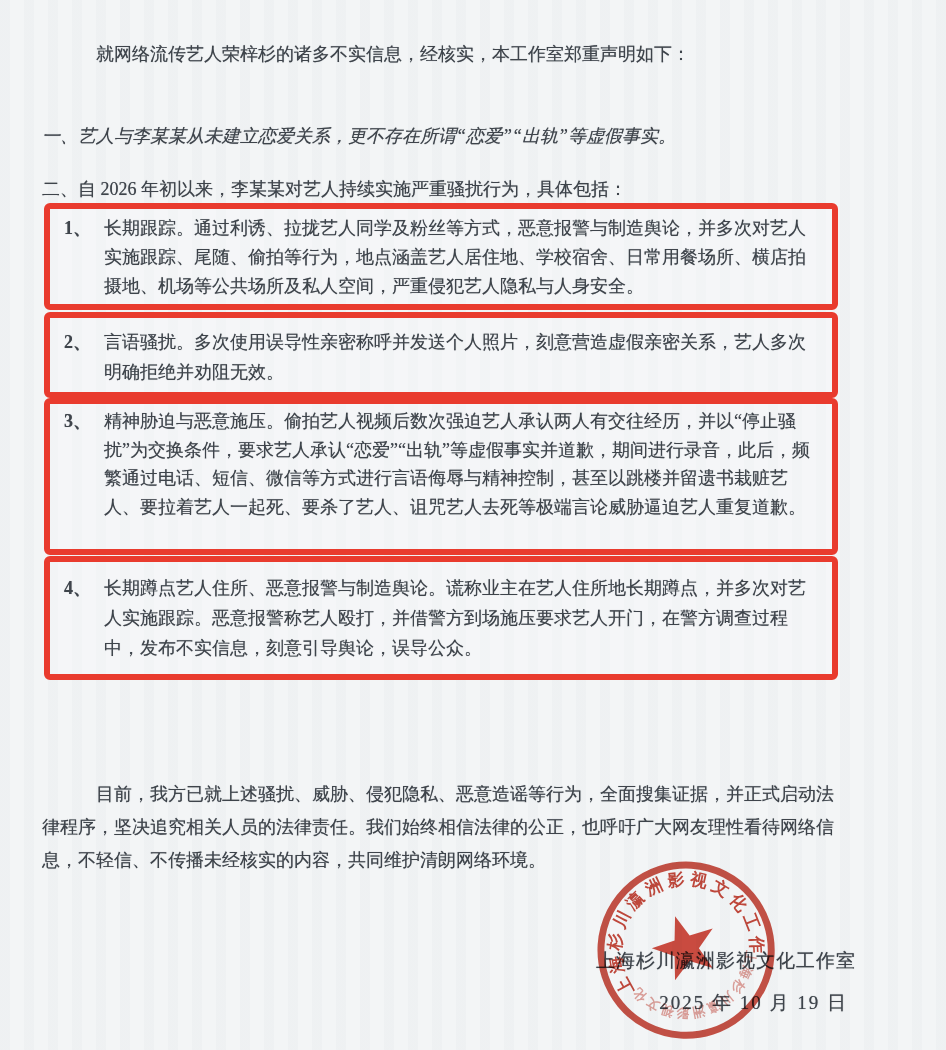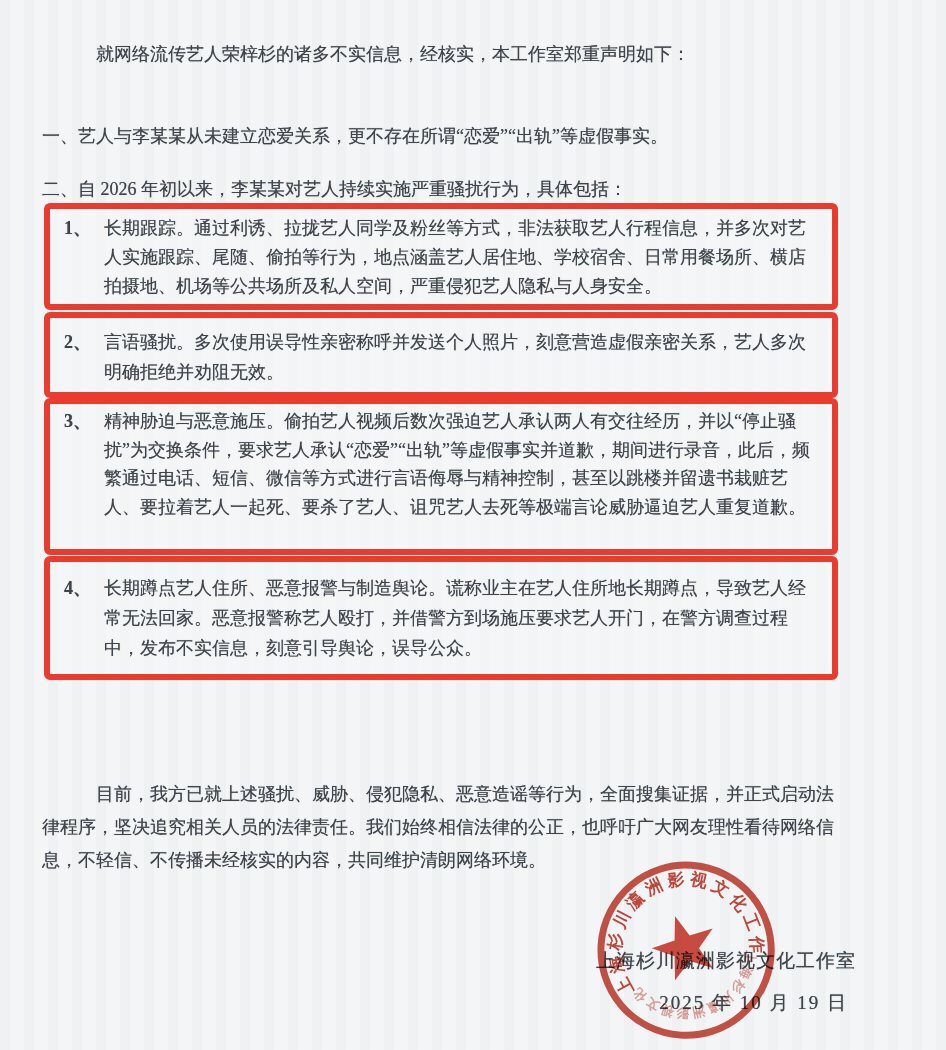--- a/index.html
+++ b/index.html
@@ -10,21 +10,21 @@
     background-image:repeating-linear-gradient(90deg, rgba(120,135,150,0.035) 0 10px, rgba(255,255,255,0) 10px 24px);
     overflow:hidden;
     font-family:"Liberation Serif","DejaVu Serif",serif;
     color:#3e444b;
     font-size:18px;
     line-height:33px;
   }
   .para{position:absolute;left:42px;width:812px;text-shadow:0 0 0.7px rgba(62,68,75,0.65);}
   .indent{text-indent:54px;}
   .intro{top:20px;}
-  .sec1{top:102px;}
+  .sec1{top:102px;font-style:italic;}
   .sec2{top:155px;}
   .sec3{top:686px;line-height:35px;width:800px;}
   .closing{top:760px;line-height:33px;width:802px;}
   .redbox{
     position:absolute;left:44px;width:794px;
     box-sizing:border-box;
     border:6px solid #e93b2e;
     border-radius:6px;
     padding:5px 16px 5px 14px;
     overflow:hidden;
@@ -51,42 +51,42 @@
 
   <p class="para indent intro">就网络流传艺人荣梓杉的诸多不实信息，经核实，本工作室郑重声明如下：</p>
 
   <p class="para sec1">一、艺人与李某某从未建立恋爱关系，更不存在所谓“恋爱”“出轨”等虚假事实。</p>
 
   <p class="para sec2">二、自 2026 年初以来，李某某对艺人持续实施严重骚扰行为，具体包括：</p>
 
   <div class="redbox box1">
     <div class="item">
       <span class="num">1、</span>
-      <span class="txt">长期跟踪。通过利诱、拉拢艺人同学及粉丝等方式，非法获取艺人行程信息，并多次对艺人实施跟踪、尾随、偷拍等行为，地点涵盖艺人居住地、学校宿舍、日常用餐场所、横店拍摄地、机场等公共场所及私人空间，严重侵犯艺人隐私与人身安全。</span>
+      <span class="txt">长期跟踪。通过利诱、拉拢艺人同学及粉丝等方式，恶意报警与制造舆论，并多次对艺人实施跟踪、尾随、偷拍等行为，地点涵盖艺人居住地、学校宿舍、日常用餐场所、横店拍摄地、机场等公共场所及私人空间，严重侵犯艺人隐私与人身安全。</span>
     </div>
   </div>
 
   <div class="redbox box2">
     <div class="item">
       <span class="num">2、</span>
       <span class="txt">言语骚扰。多次使用误导性亲密称呼并发送个人照片，刻意营造虚假亲密关系，艺人多次明确拒绝并劝阻无效。</span>
     </div>
   </div>
 
   <div class="redbox box3">
     <div class="item">
       <span class="num">3、</span>
       <span class="txt">精神胁迫与恶意施压。偷拍艺人视频后数次强迫艺人承认两人有交往经历，并以“停止骚扰”为交换条件，要求艺人承认“恋爱”“出轨”等虚假事实并道歉，期间进行录音，此后，频繁通过电话、短信、微信等方式进行言语侮辱与精神控制，甚至以跳楼并留遗书栽赃艺人、要拉着艺人一起死、要杀了艺人、诅咒艺人去死等极端言论威胁逼迫艺人重复道歉。</span>
     </div>
   </div>
 
   <div class="redbox box4">
     <div class="item">
       <span class="num">4、</span>
-      <span class="txt">长期蹲点艺人住所、恶意报警与制造舆论。谎称业主在艺人住所地长期蹲点，导致艺人经常无法回家。恶意报警称艺人殴打，并借警方到场施压要求艺人开门，在警方调查过程中，发布不实信息，刻意引导舆论，误导公众。</span>
+      <span class="txt">长期蹲点艺人住所、恶意报警与制造舆论。谎称业主在艺人住所地长期蹲点，并多次对艺人实施跟踪。恶意报警称艺人殴打，并借警方到场施压要求艺人开门，在警方调查过程中，发布不实信息，刻意引导舆论，误导公众。</span>
     </div>
   </div>
 
 
   <p class="para indent closing">目前，我方已就上述骚扰、威胁、侵犯隐私、恶意造谣等行为，全面搜集证据，并正式启动法律程序，坚决追究相关人员的法律责任。我们始终相信法律的公正，也呼吁广大网友理性看待网络信息，不轻信、不传播未经核实的内容，共同维护清朗网络环境。</p>
 
   <div class="signature">上海杉川瀛洲影视文化工作室</div>
 
   <div class="dateline">2025 年 10 月 19 日</div>
 

